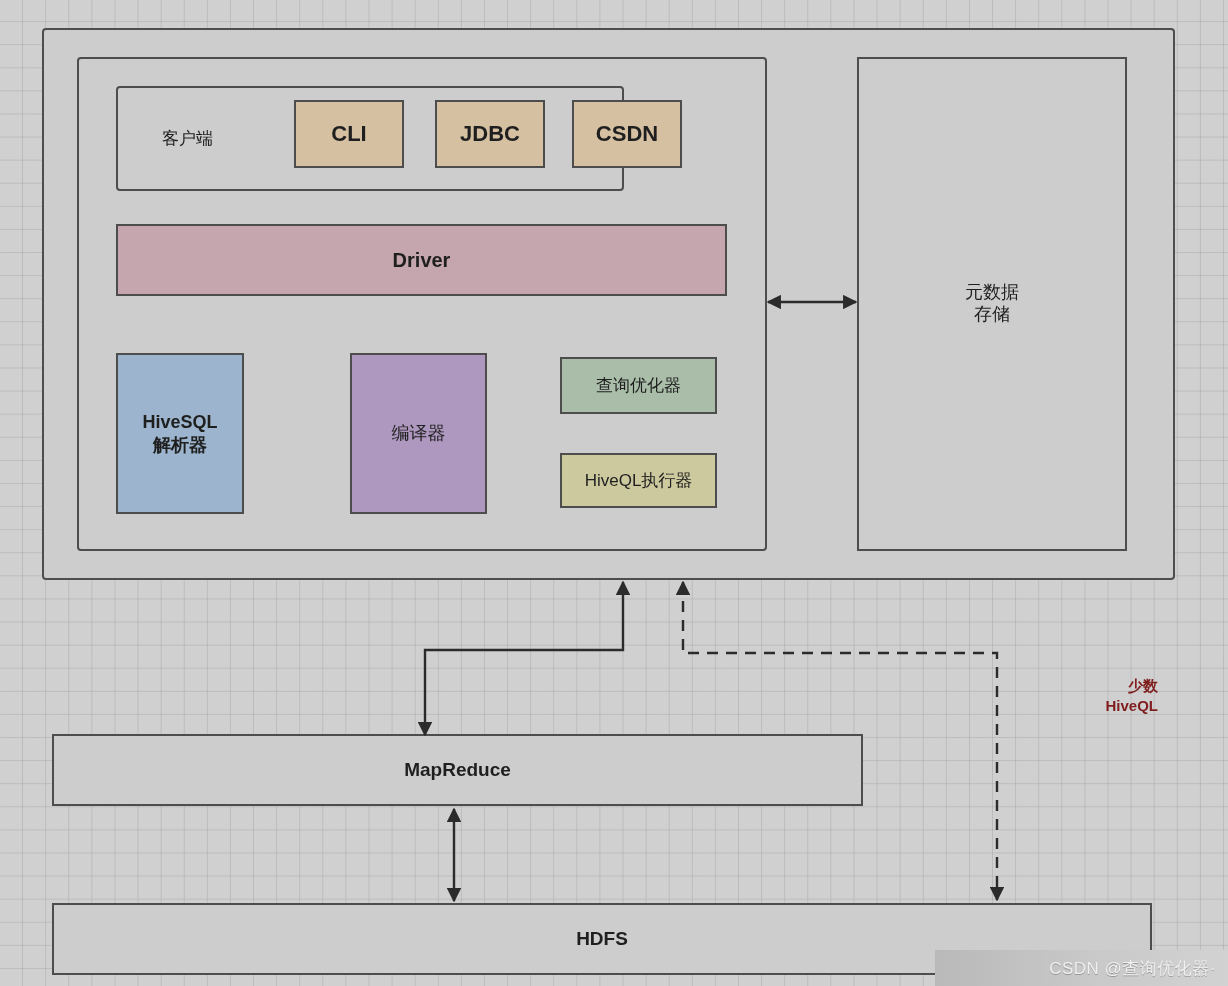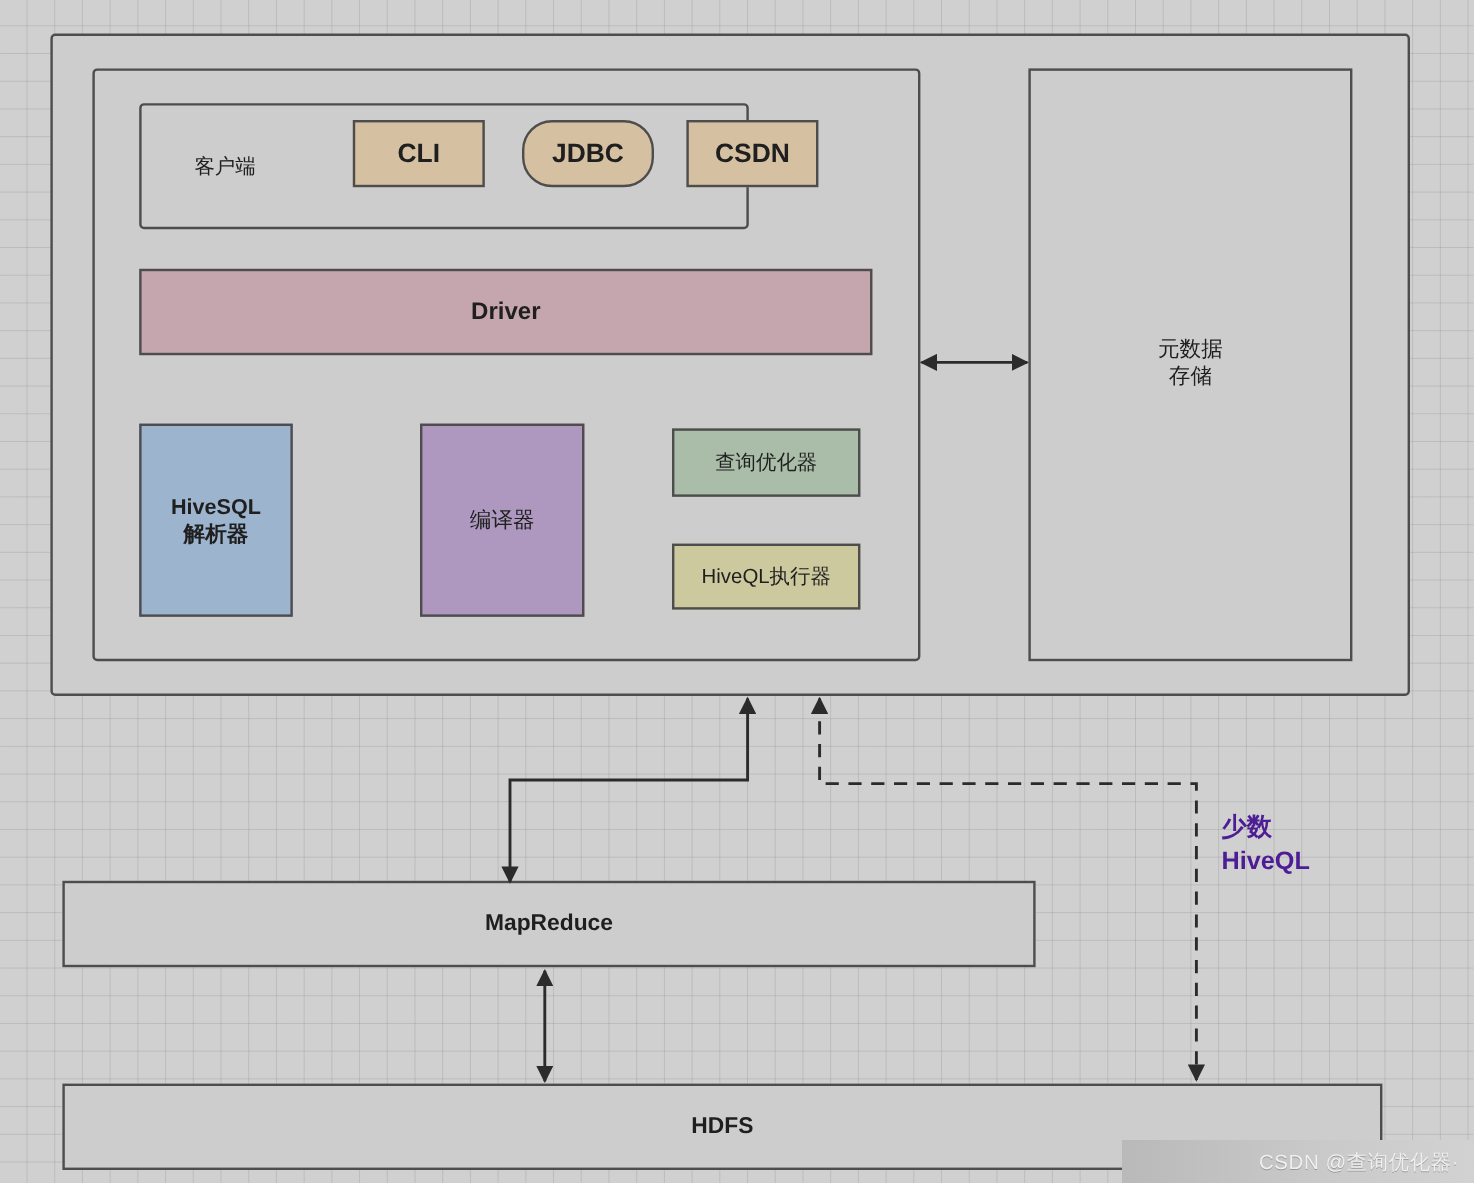--- a/index.html
+++ b/index.html
@@ -31,24 +31,24 @@
     white-space:pre-line;
   }
   .container{ background:#cdcdcd; border-radius:4px; }
   
   #outer-container{ left:42px; top:28px; width:1133px; height:552px; }
   #hive-container{ left:77px; top:57px; width:690px; height:494px; }
   #client-container{ left:116px; top:86px; width:508px; height:105px; justify-content:flex-start; }
   #client-label{ position:absolute; left:44px; top:0; height:100%; display:flex;
                  align-items:center; font-size:17px; }
   
-  .client-box{ width:110px; height:56px; top:100px; font-size:22px; font-weight:bold;
+  .client-box{ width:110px; height:68px; top:100px; font-size:22px; font-weight:bold;
                background:#d5c0a1; }
   #box-cli{ left:294px; }
-  #box-jdbc{ left:435px;border-radius:25px; }
+  #box-jdbc{ left:435px; }
   #box-odbc{ left:572px; }
   
   #box-driver{ left:116px; top:224px; width:611px; height:72px;
                background:#c5a5ae; font-size:20px; font-weight:bold; }
   
   #box-parser{ left:116px; top:353px; width:128px; height:161px;
                background:#9cb4cd; font-size:18px; font-weight:bold; }
   #box-compiler{ left:350px; top:353px; width:137px; height:161px;
                  background:#ae98bf; font-size:18px; }
   #box-optimizer{ left:560px; top:357px; width:157px; height:57px;
@@ -62,22 +62,22 @@
   #box-mapreduce{ left:52px; top:734px; width:811px; height:72px;
                   background:#cdcdcd; font-size:19px; font-weight:bold; }
   #box-hdfs{ left:52px; top:903px; width:1100px; height:72px;
              background:#cdcdcd; font-size:19px; font-weight:bold; }
   
   #connectors{ position:absolute; left:0; top:0; width:1228px; height:986px;
                pointer-events:none; }
   
   #label-hiveql{
     position:absolute; left:1018px; top:676px; width:140px;
-    font-size:21px; font-weight:bold; color:#4c1d95;
-    text-align:left; line-height:1.35; white-space:pre-line;
+    font-size:15px; font-weight:bold; color:#7f1d1d;
+    text-align:right; line-height:1.35; white-space:pre-line;
   }
   
   #watermark{
     position:absolute; left:935px; top:950px; width:293px; height:36px;
     background:linear-gradient(to right,#b9b9b9,#c9c9c9 55%,#d2d2d2);
     display:flex;align-items:center;justify-content:flex-end;
     padding-right:12px; box-sizing:border-box;
     color:#efefef; font-size:17px; letter-spacing:.5px;
     text-shadow:0 1px 0 rgba(120,120,120,.6);
   }

